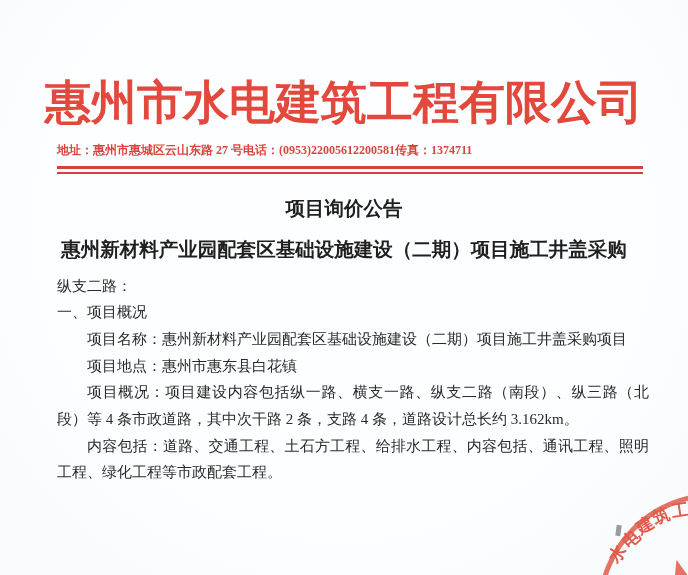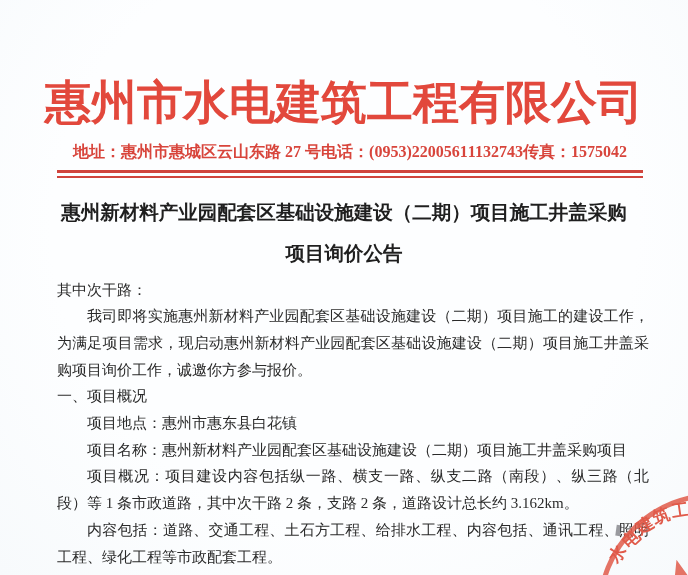--- a/index.html
+++ b/index.html
@@ -17,24 +17,24 @@
     margin: 74px 0 0 0;
     text-align: center;
     font-size: 46px;
     font-weight: bold;
     line-height: 1.25;
     color: #e2483c;
     white-space: nowrap;
   }
   .contact-line {
     display: flex;
-    justify-content: center;
+    justify-content: flex-start;
     align-items: baseline;
     margin: 10px 45px 0 57px;
-    font-size: 16px;
+    font-size: 12px;
     font-weight: bold;
     color: #d8453c;
     white-space: pre;
   }
   .header-rule {
     margin: 7px 45px 0 57px;
     height: 3px;
     border-top: 3px solid #d0443c;
     border-bottom: 2px solid #d0443c;
   }
@@ -83,38 +83,37 @@
 </head>
 <body>
 
 <div class="page">
 
   <h1 class="company-name">惠州市水电建筑工程有限公司</h1>
 
   <div class="contact-line">
     <span>地址：惠州市惠城区云山东路 27 号</span>
     <span>电话：(0953)2200561</span>
-    <span>1132743</span>
-    <span>传真：1575042</span>
+    <span>2200581</span>
+    <span>传真：1374711</span>
   </div>
 
   <div class="header-rule"></div>
 
   <h2 class="doc-title">
+    <div>项目询价公告</div>
     <div>惠州新材料产业园配套区基础设施建设（二期）项目施工井盖采购</div>
-    <div>项目询价公告</div>
   </h2>
 
   <div class="body-text">
-    <p>其中次干路：</p>
-    <p class="indent">我司即将实施惠州新材料产业园配套区基础设施建设（二期）项目施工的建设工作，为满足项目需求，现启动惠州新材料产业园配套区基础设施建设（二期）项目施工井盖采购项目询价工作，诚邀你方参与报价。</p>
+    <p>纵支二路：</p>
     <p>一、项目概况</p>
+    <p class="indent">项目名称：惠州新材料产业园配套区基础设施建设（二期）项目施工井盖采购项目</p>
     <p class="indent">项目地点：惠州市惠东县白花镇</p>
-    <p class="indent">项目名称：惠州新材料产业园配套区基础设施建设（二期）项目施工井盖采购项目</p>
-    <p class="indent">项目概况：项目建设内容包括纵一路、横支一路、纵支二路（南段）、纵三路（北段）等 1 条市政道路，其中次干路 2 条，支路 2 条，道路设计总长约 3.162km。</p>
+    <p class="indent">项目概况：项目建设内容包括纵一路、横支一路、纵支二路（南段）、纵三路（北段）等 4 条市政道路，其中次干路 2 条，支路 4 条，道路设计总长约 3.162km。</p>
     <p class="indent">内容包括：道路、交通工程、土石方工程、给排水工程、内容包括、通讯工程、照明工程、绿化工程等市政配套工程。</p>
   </div>
 
   <svg class="company-seal" viewBox="0 0 300 300">
     <circle cx="155" cy="160" r="115" fill="none" stroke="#e05a4a" stroke-width="5" opacity="0.85"></circle>
     <text class="seal-char" text-anchor="middle" transform="translate(62,107) rotate(-55)">水</text>
     <text class="seal-char" text-anchor="middle" transform="translate(75,93) rotate(-43)">电</text>
     <text class="seal-char" text-anchor="middle" transform="translate(88,80) rotate(-32)">建</text>
     <text class="seal-char" text-anchor="middle" transform="translate(103,71) rotate(-20)">筑</text>
     <text class="seal-char" text-anchor="middle" transform="translate(121,66) rotate(-8)">工</text>

